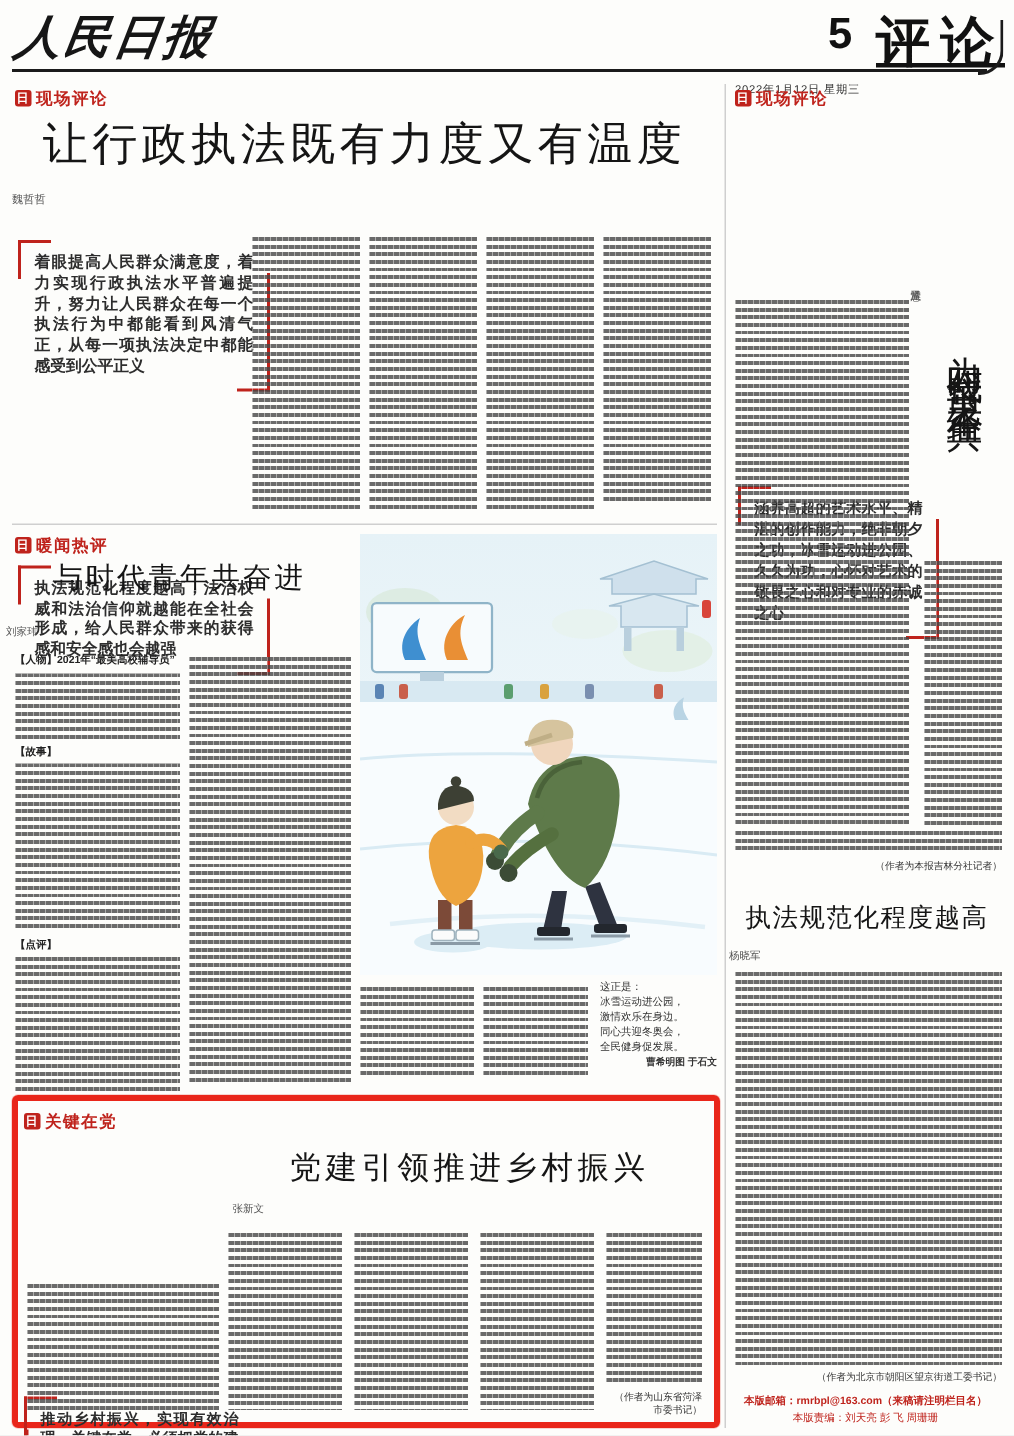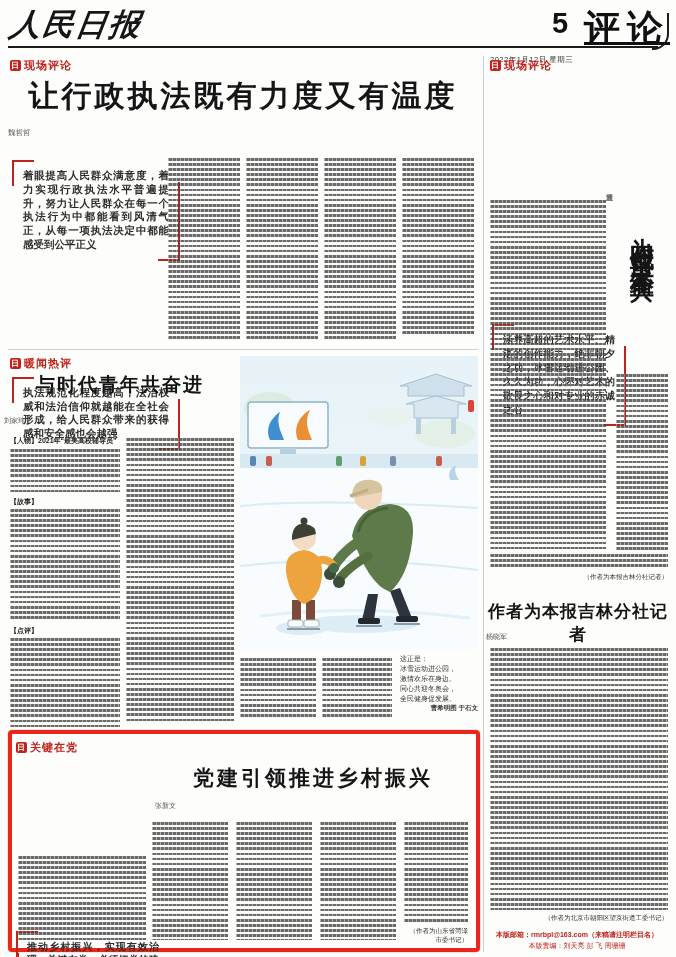--- a/index.html
+++ b/index.html
@@ -22,21 +22,21 @@
   .mh-sec{left:584px;top:4px;font-size:36px;font-weight:900;letter-spacing:7px;color:#111;text-decoration:underline;}
   .mh-rule{left:8px;top:46px;width:650px;height:2px;background:#1b1b1b;}
   .mh-hook{left:652px;top:13px;width:15px;height:35px;border-right:2px solid #1b1b1b;
     border-bottom:2px solid #1b1b1b;border-bottom-right-radius:16px;}
   
   .sec-label{display:flex;align-items:center;gap:3px;font-weight:bold;color:var(--red);
     font-size:11px;letter-spacing:1px;}
   .sec-logo{width:11px;height:11px;flex:0 0 11px;background:var(--red);color:#fff;font-size:8px;
     line-height:11px;text-align:center;font-weight:bold;border-radius:2px;}
   
-  .headline{font-weight:700;color:#151515;text-align:center;}
+  .headline{font-weight:400;color:#151515;text-align:center;}
   .byline{color:#555;text-align:left;}
   
   .pq{position:relative;padding:9px 11px;font-weight:bold;color:#2d2d2d;text-align:justify;}
   .pq::before{content:"";position:absolute;left:0;top:0;width:20px;height:24px;
     border-left:2.5px solid var(--red);border-top:2.5px solid var(--red);}
   .pq::after{content:"";position:absolute;right:0;bottom:0;width:20px;height:24px;
     border-right:2.5px solid var(--red);border-bottom:2.5px solid var(--red);}
   .pq.vr .vline{position:absolute;right:0;top:22px;bottom:22px;width:2.5px;background:var(--red);}
   .pq.vl .vline{position:absolute;left:0;top:22px;bottom:22px;width:2.5px;background:var(--red);}
   
@@ -233,21 +233,21 @@
     <span>涵养高超的艺术水平、精湛的创作能力，绝非朝夕之功，冰雪运动进公园、久久为功，心怀对艺术的敬畏之心和对专业的赤诚之心</span>
   </div>
   <div class="abs vert headline" style="left:626px;top:112px;height:256px;font-size:24px;letter-spacing:5px;">为时代留下艺术经典</div>
   <div class="abs vert" style="left:604px;top:188px;height:46px;font-size:7px;color:#555;">孟泽慧</div>
 
   <div class="abs sim" style="left:490px;top:200px;width:116px;height:350px;"></div>
   <div class="abs sim" style="left:616px;top:374px;width:52px;height:176px;"></div>
   <div class="abs sim" style="left:490px;top:554px;width:178px;height:15px;"></div>
   <div class="abs anote" style="left:490px;top:573px;width:178px;">（作者为本报吉林分社记者）</div>
 
-  <div class="abs headline" style="left:486px;top:600px;width:184px;font-size:17px;letter-spacing:1px;">作者为本报吉林分社记者</div>
+  <div class="abs headline" style="left:486px;top:600px;width:184px;font-size:17px;letter-spacing:1px;">执法规范化程度越高</div>
   <div class="abs byline" style="left:486px;top:632px;width:184px;font-size:7px;">杨晓军</div>
   <div class="abs sim" style="left:490px;top:648px;width:178px;height:262px;"></div>
   <div class="abs anote" style="left:490px;top:914px;width:178px;">（作者为北京市朝阳区望京街道工委书记）</div>
 
   <div class="abs footer-red" style="left:482px;top:929px;width:190px;font-weight:bold;">本版邮箱：rmrbpl@163.com（来稿请注明栏目名）</div>
   <div class="abs footer-red" style="left:482px;top:940px;width:190px;">本版责编：刘天亮 彭 飞 周珊珊</div>
 
 </div>
 
 </body></html>

